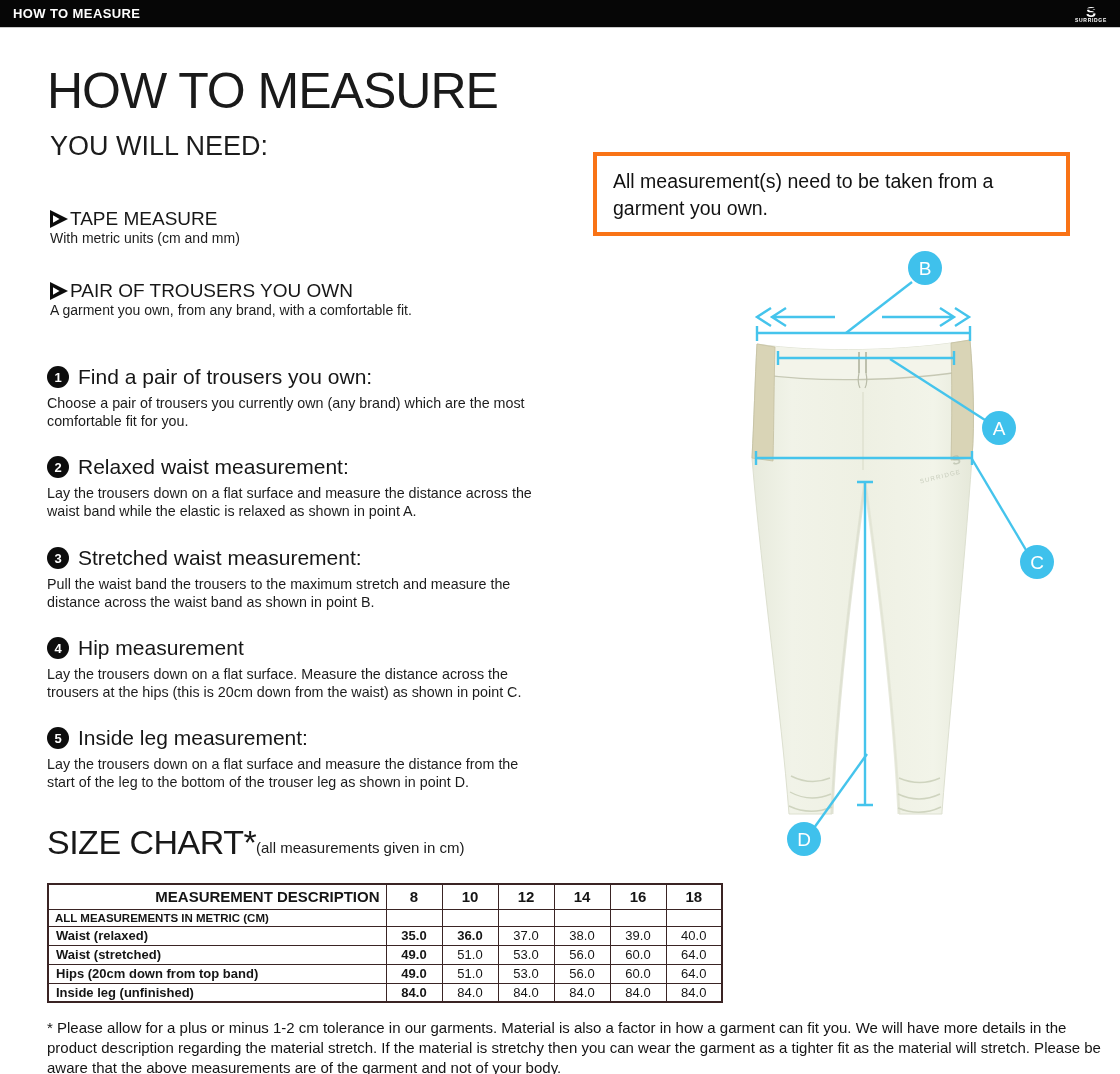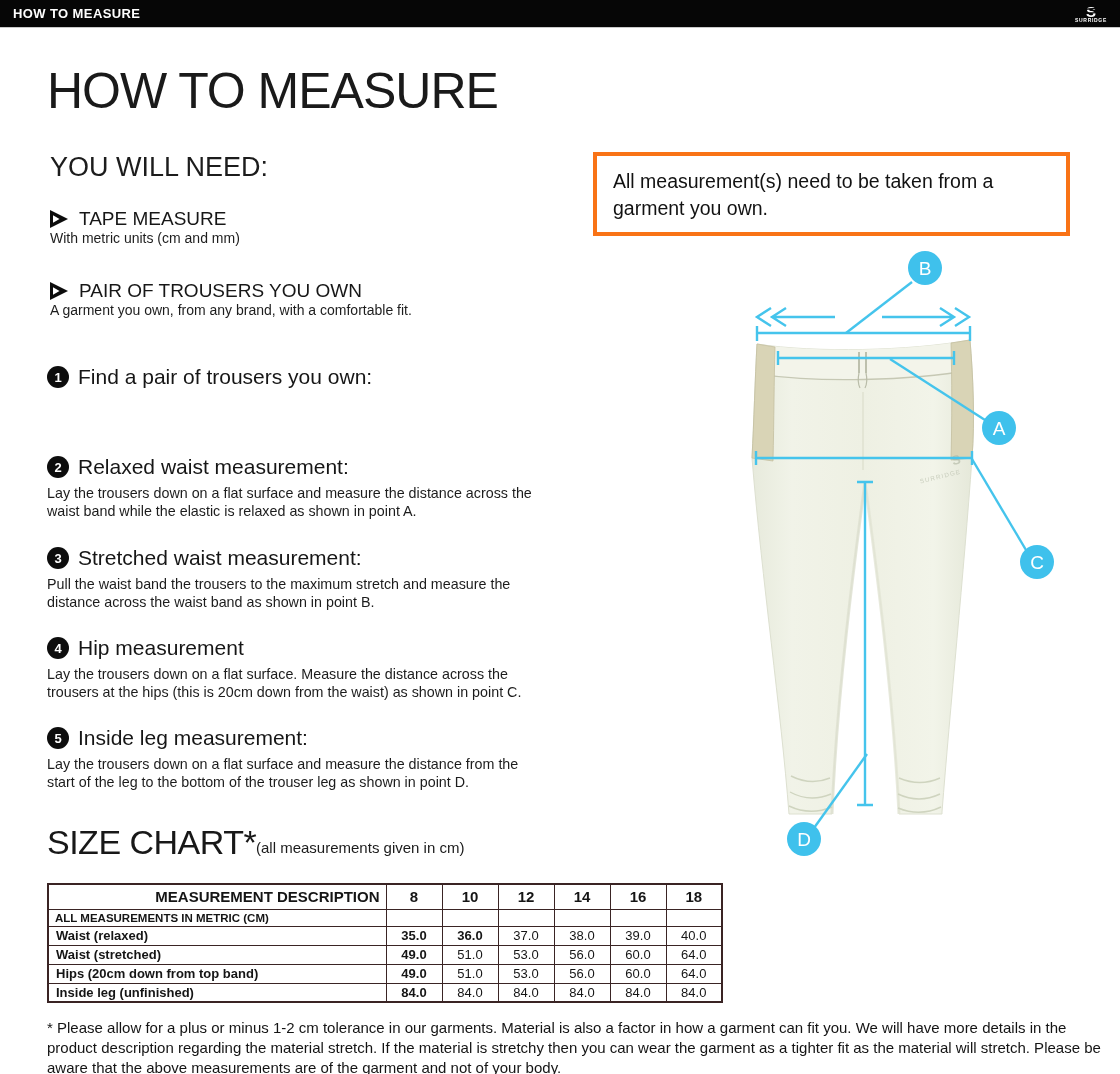--- a/index.html
+++ b/index.html
@@ -14,26 +14,26 @@
     position:absolute; left:0; top:0; width:1120px; height:28px; background:#060606;
     display:flex; align-items:center; justify-content:space-between; padding:0 13px;
     border-bottom:1px solid #c9c9c9;
   }
   .topbar-title { color:#ffffff; font-size:13px; font-weight:bold; letter-spacing:.4px; }
   .brand { display:flex; flex-direction:column; align-items:center; line-height:1; }
   .brand-text { color:#ffffff; font-size:5px; font-weight:bold; letter-spacing:.7px; margin-top:-1px; }
 
   
   .page-title { position:absolute; left:47px; top:62px; font-size:50px; font-weight:normal; letter-spacing:-1px; color:#1a1a1a; white-space:nowrap; }
-  .ywn-heading { position:absolute; left:50px; top:152px; font-size:27px; font-weight:normal; color:#1c1c1c; }
+  .ywn-heading { position:absolute; left:50px; top:131px; font-size:27px; font-weight:normal; color:#1c1c1c; }
 
   
   .need-item { position:absolute; left:48px; width:520px; }
   .need-item.n0 { top:208px; } .need-item.n1 { top:280px; }
-  .need-row { display:flex; align-items:flex-end; gap:9px; }
+  .need-row { display:flex; align-items:flex-end; gap:0; }
   .need-label { font-size:19px; color:#171717; }
   .need-sub { font-size:14px; color:#1d1d1d; margin-top:0; margin-left:2px; }
   .tri-icon svg { display:block; }
 
   
   .step { position:absolute; left:47px; width:510px; }
   .step.s0 { top:365px; } .step.s1 { top:455px; } .step.s2 { top:546px; }
   .step.s3 { top:636px; } .step.s4 { top:726px; }
   .step-head { display:flex; align-items:center; gap:9px; }
   .step-num {
@@ -117,20 +117,21 @@
 
   <div class="note-box">
     <span>All measurement(s) need to be taken from a garment you own.</span>
   </div>
 
   <div class="step s0">
     <div class="step-head">
       <span class="step-num">1</span>
       <span class="step-title">Find a pair of trousers you own:</span>
     </div>
+    <div class="step-body">Choose a pair of trousers you currently own (any brand) which are the most comfortable fit for you.</div>
   </div>
   <div class="step s1">
     <div class="step-head">
       <span class="step-num">2</span>
       <span class="step-title">Relaxed waist measurement:</span>
     </div>
     <div class="step-body">Lay the trousers down on a flat surface and measure the distance across the waist band while the elastic is relaxed as shown in point A.</div>
   </div>
   <div class="step s2">
     <div class="step-head">

